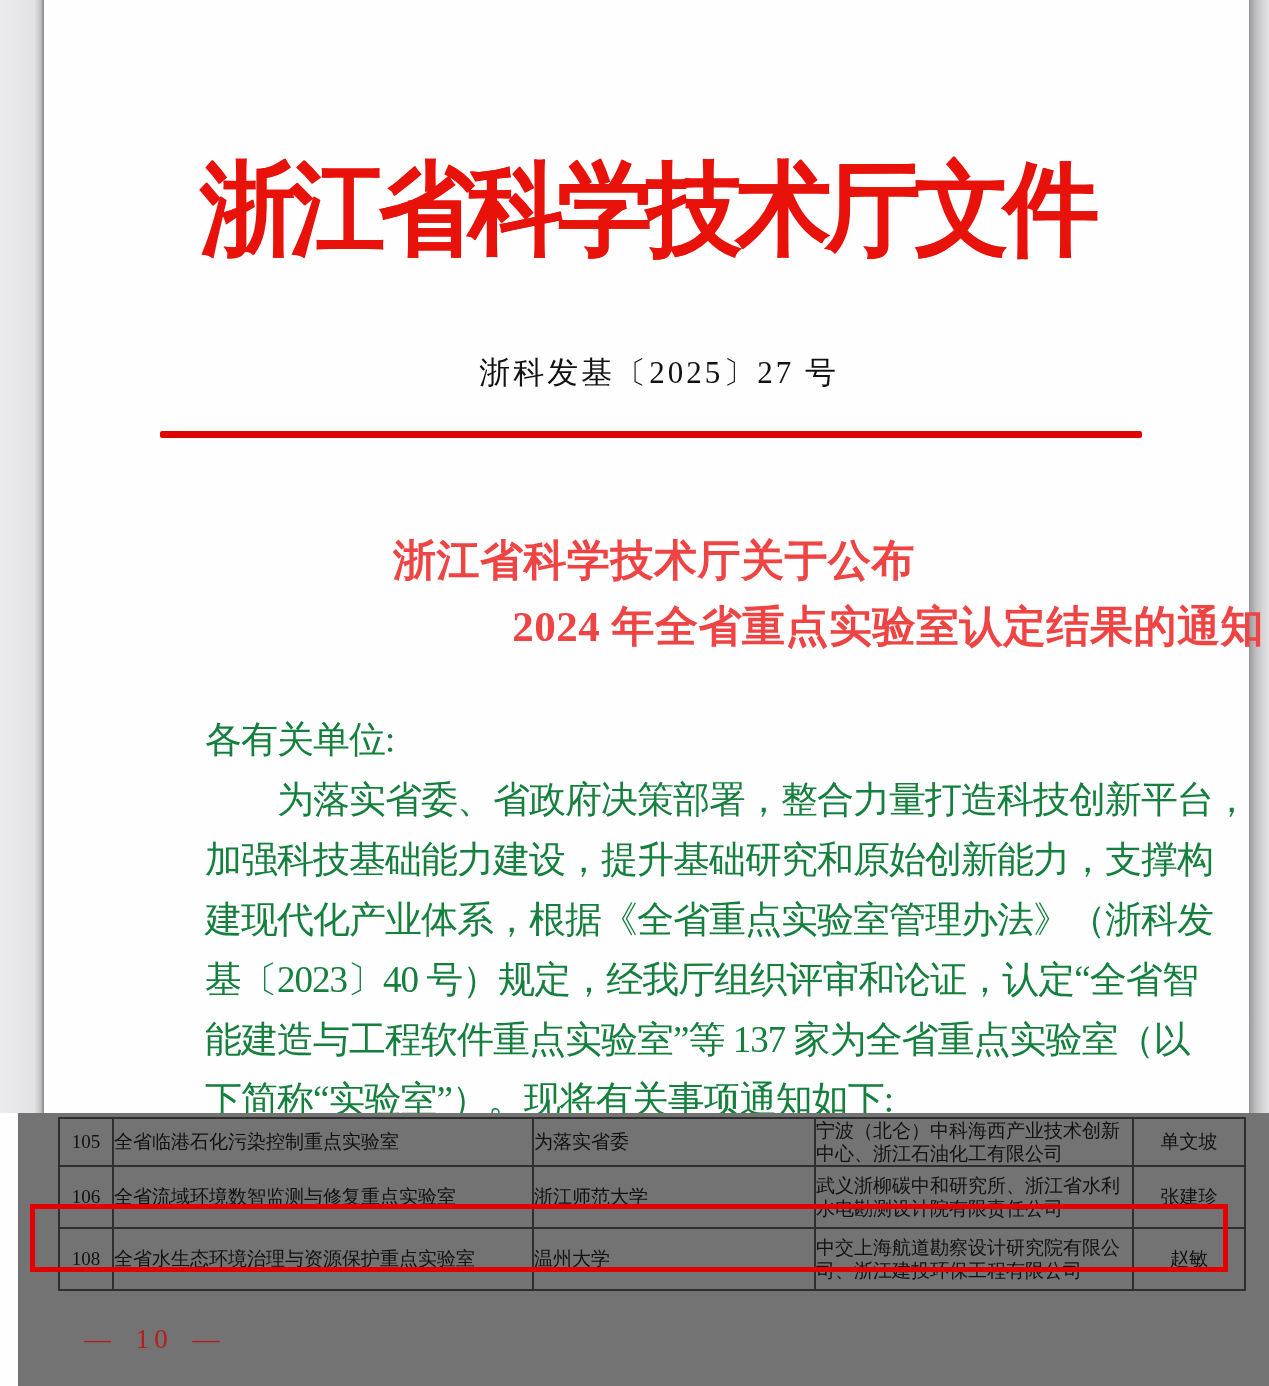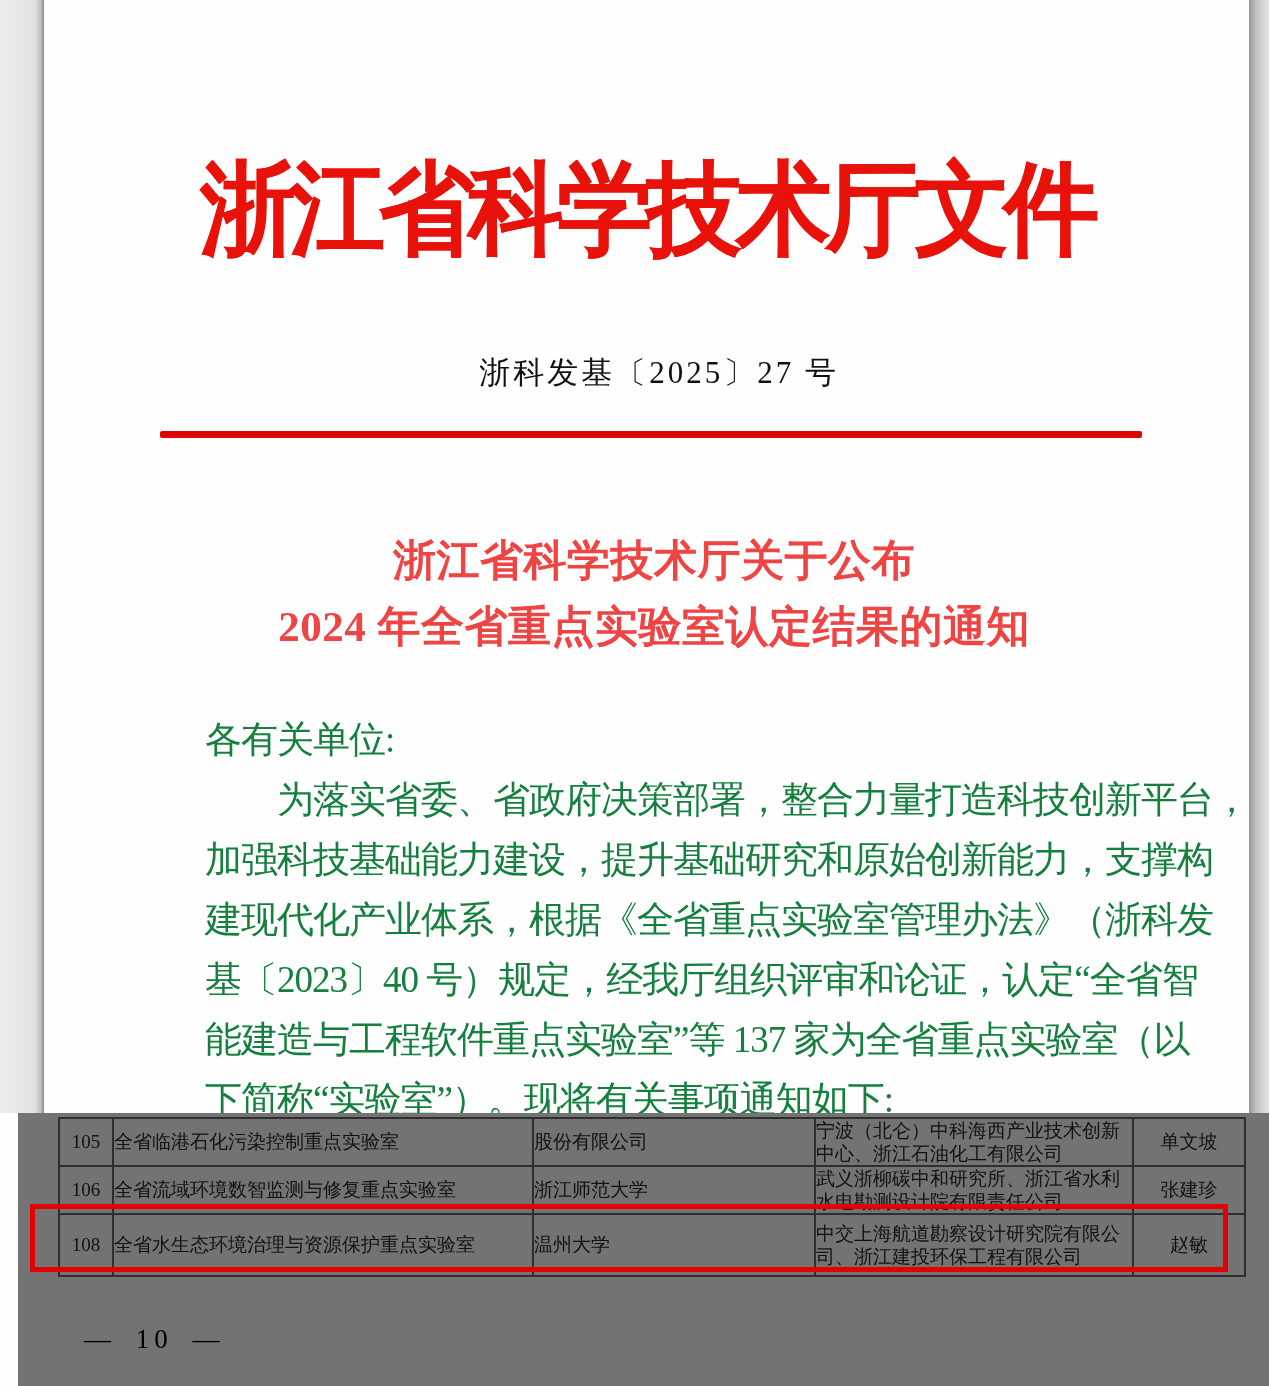--- a/index.html
+++ b/index.html
@@ -34,21 +34,21 @@
   }
   .red-divider{
     position:absolute;top:431px;left:160px;width:982px;height:7px;
     background:var(--divider-red,#e00400);border-radius:2px;
   }
   .notice-title{
     position:absolute;left:44px;width:1220px;text-align:center;
     font-size:43px;font-weight:bold;color:#ef4444;white-space:nowrap;letter-spacing:0.5px;
   }
   .notice-title.l1{top:532px;}
-  .notice-title.l2{top:598px;}
+  .notice-title.l2{top:598px;text-align:right;}
 
   .body-text{
     position:absolute;left:205px;top:710px;width:910px;
     font-size:37px;line-height:60px;color:#15803d;
   }
   .body-line{white-space:nowrap;letter-spacing:-1px;}
   .body-line.first{ text-indent:72px; }
 
   
   .table-section{position:absolute;left:18px;top:1113px;width:1269px;height:273px;background:#737373;}
@@ -59,31 +59,31 @@
   }
   table.results td{
     border:2px solid #2e2e2e;font-size:19px;color:#111;
     padding:0;vertical-align:middle;overflow:hidden;
   }
   td.c-no{text-align:center;width:52px;}
   td.c-lab{width:418px;padding-left:26px;white-space:nowrap;font-family:Liberation Mono, monospace;}
   td.c-inst{width:280px;padding-left:10px;white-space:nowrap;}
   td.c-part{width:316px;padding:2px 5px;line-height:23px;word-break:break-all;}
   td.c-dir{width:110px;text-align:center;}
-  tr.r0{height:44px;} tr.r1{height:48px;} tr.r2{height:48px;} tr.r3{height:62px;}
+  tr.r0{height:44px;} tr.r1{height:62px;} tr.r2{height:48px;} tr.r3{height:62px;}
 
   .highlight-box{
     position:absolute;left:30px;top:1204px;width:1188px;height:58px;
     border:5px solid var(--highlight-red,#e40000);
     background:transparent;pointer-events:none;
   }
 
   .page-number{
     position:absolute;left:84px;top:1324px;
-    font-size:27px;color:#000000;letter-spacing:5px;word-spacing:8px;white-space:nowrap;
+    font-size:27px;color:#b91c1c;letter-spacing:5px;word-spacing:8px;white-space:nowrap;
   }
 </style>
 </head>
 <body>
 
 <div class="page">
 
   <div class="edge-left"></div>
   <div class="edge-right"></div>
 
@@ -105,21 +105,21 @@
     <div class="body-line">能建造与工程软件重点实验室”等 137 家为全省重点实验室（以</div>
     <div class="body-line">下简称“实验室”）。现将有关事项通知如下:</div>
   </div>
 
   <div class="table-section">
     <table class="results">
       <tbody>
           <tr class="r0">
         <td class="c-no">105</td>
         <td class="c-lab">全省临港石化污染控制重点实验室</td>
-        <td class="c-inst">股份有限公司</td>
+        <td class="c-inst">为落实省委</td>
         <td class="c-part">宁波（北仑）中科海西产业技术创新中心、浙江石油化工有限公司</td>
         <td class="c-dir">单文坡</td>
       </tr>
       <tr class="r1">
         <td class="c-no">106</td>
         <td class="c-lab">全省流域环境数智监测与修复重点实验室</td>
         <td class="c-inst">浙江师范大学</td>
         <td class="c-part">武义浙柳碳中和研究所、浙江省水利水电勘测设计院有限责任公司</td>
         <td class="c-dir">张建珍</td>
       </tr>

